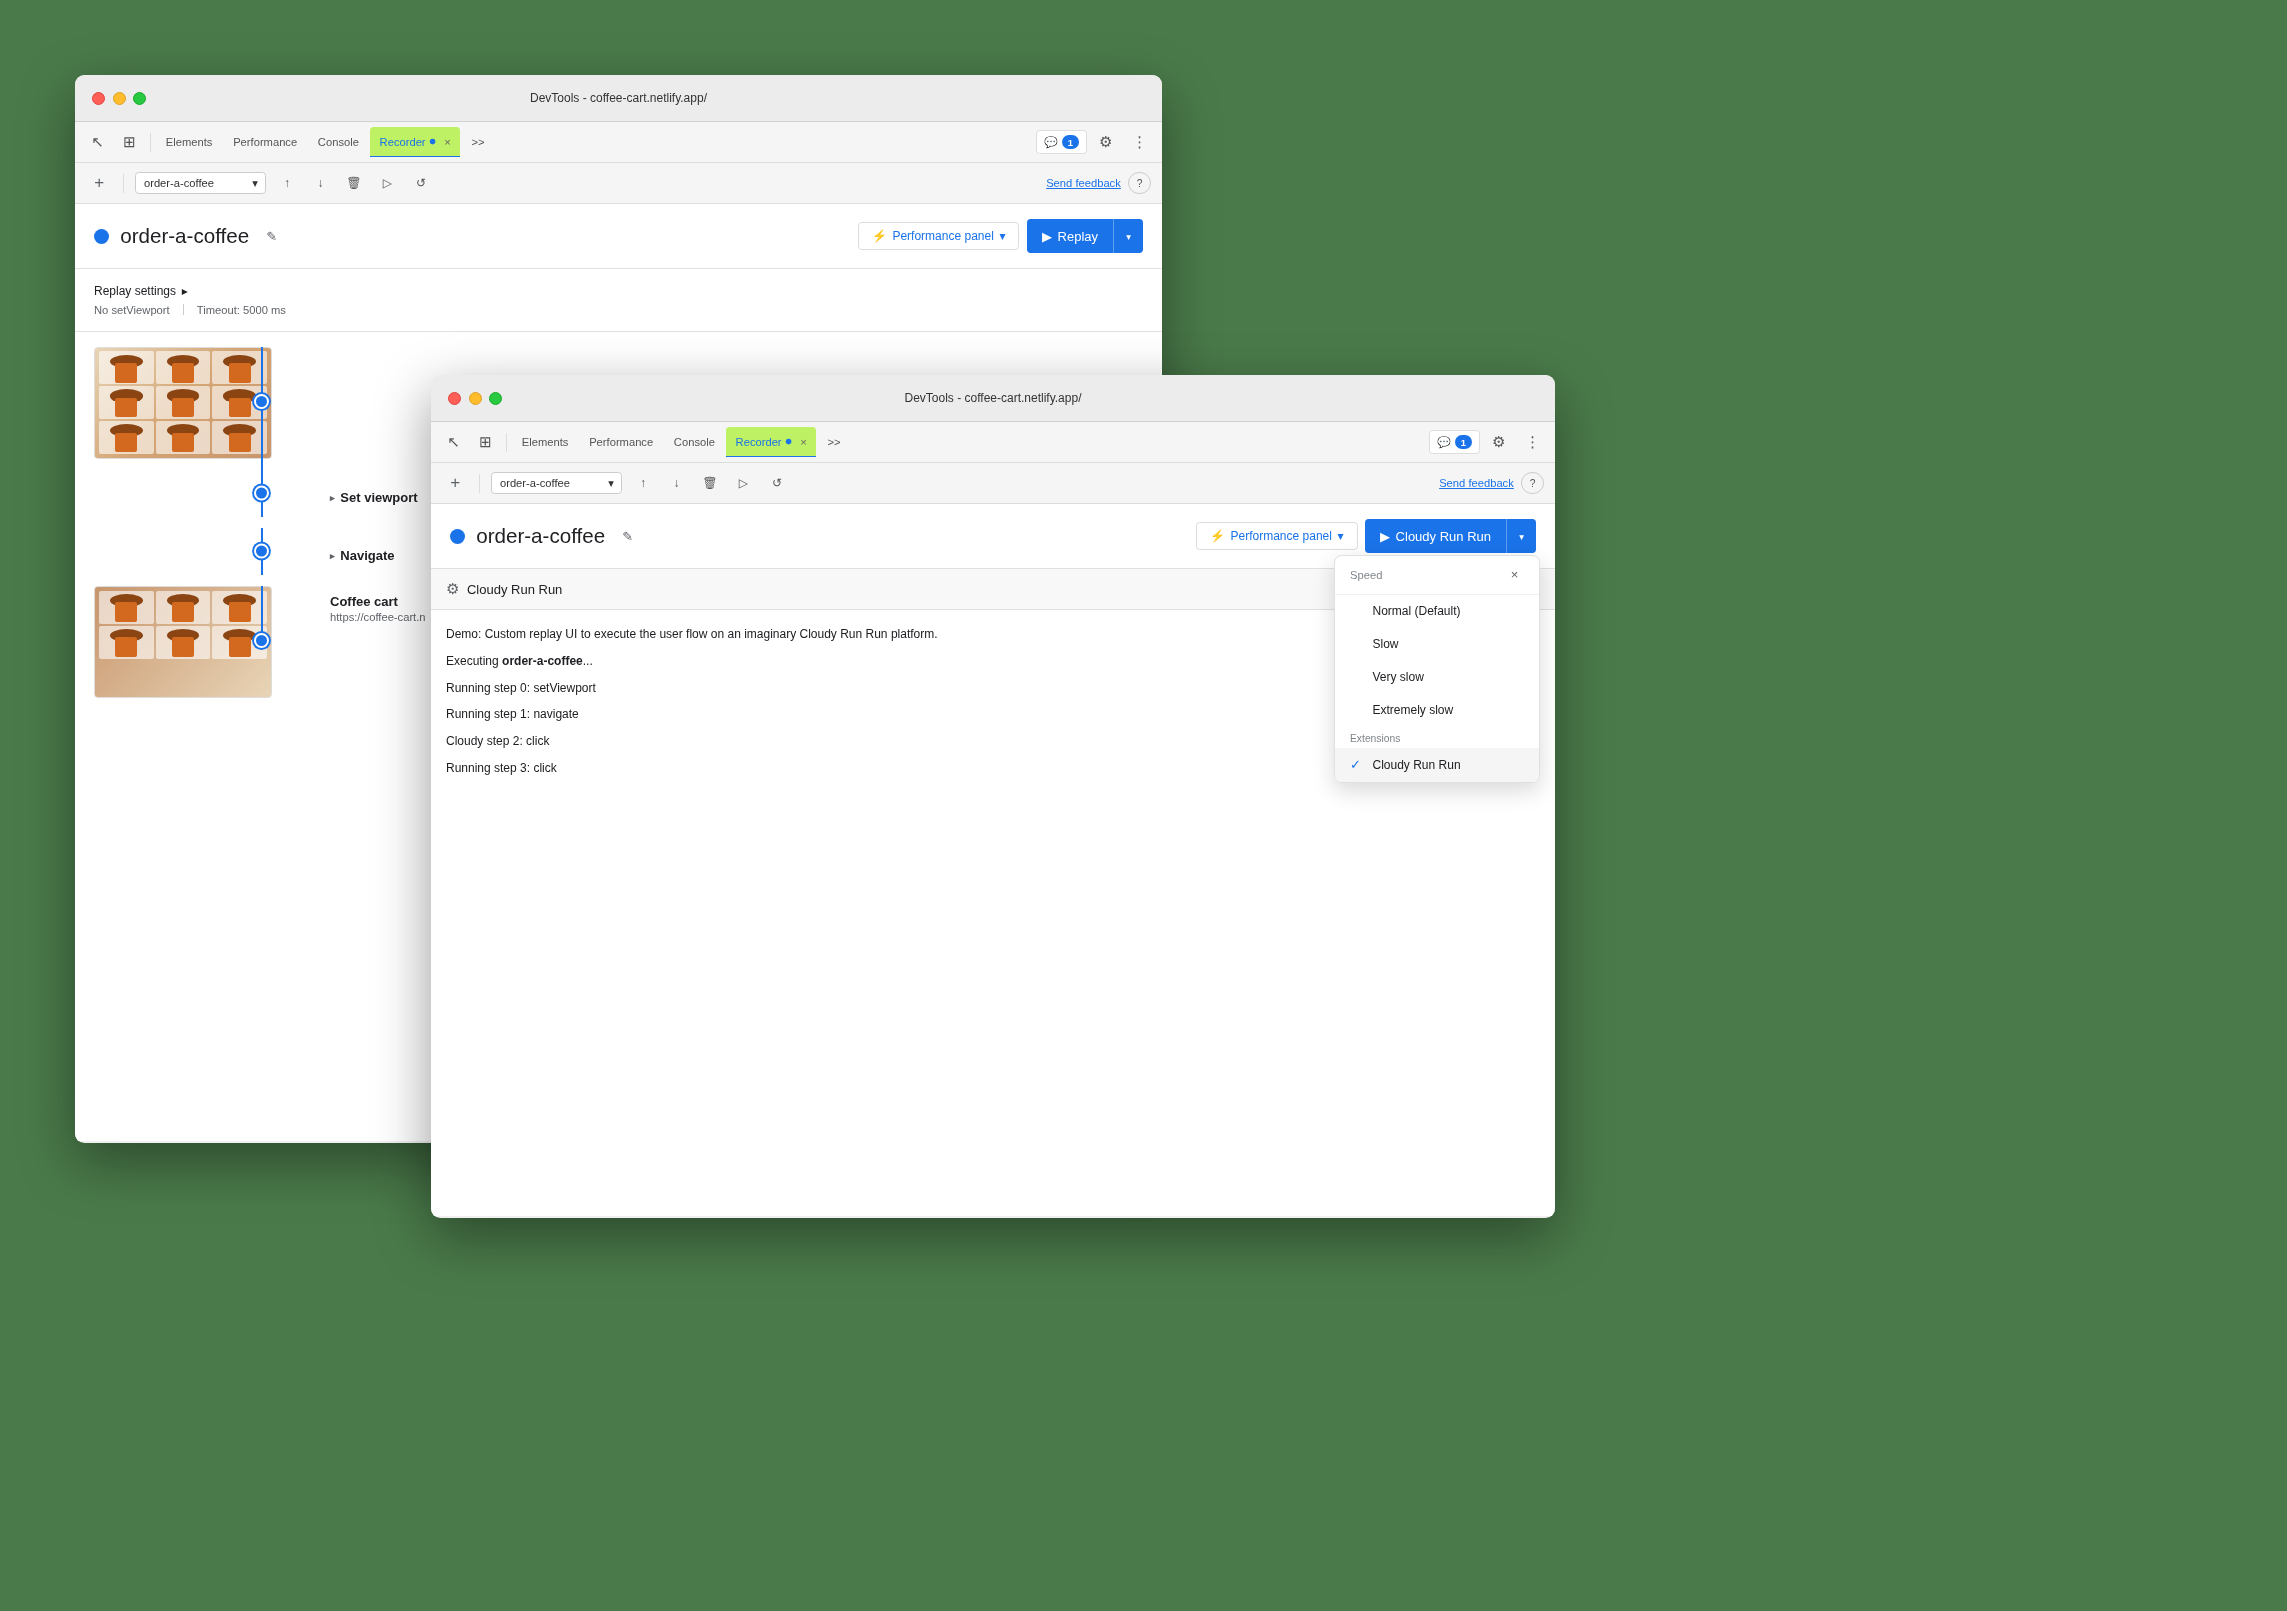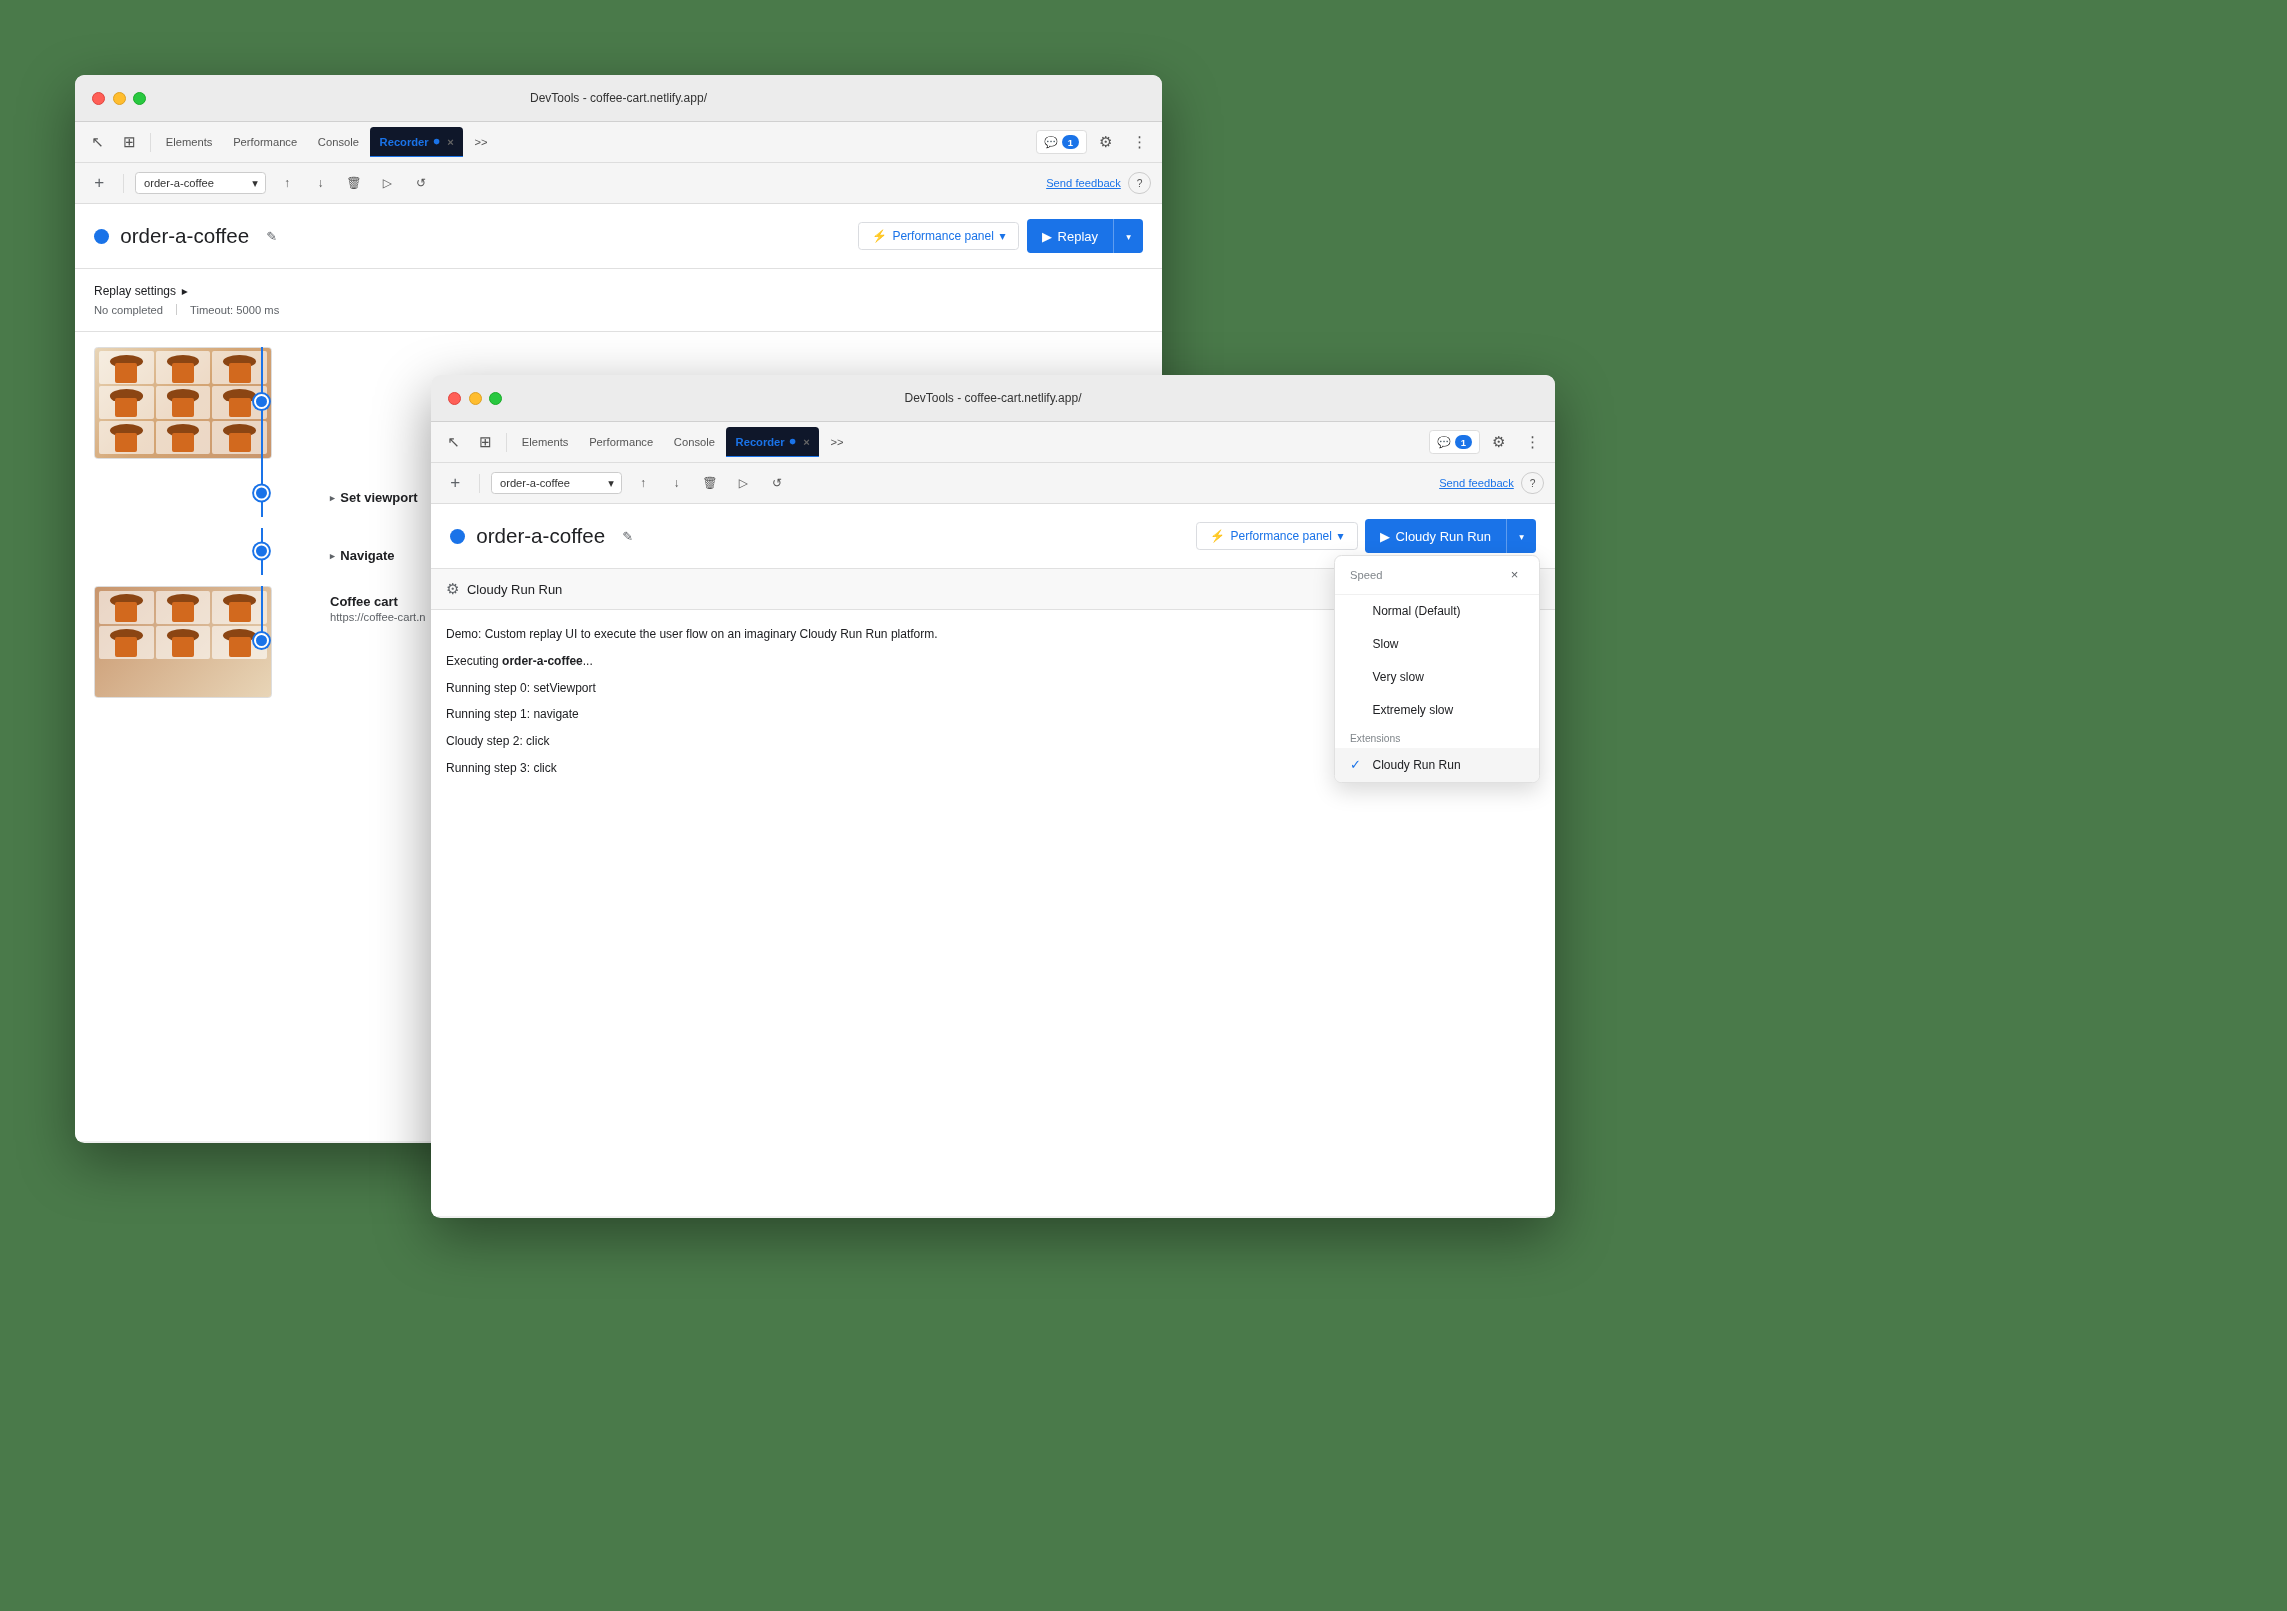--- a/index.html
+++ b/index.html
@@ -101,25 +101,24 @@
       display: flex;
       align-items: center;
       border-radius: 3.7px;
       cursor: pointer;
       font-size: 11.2px;
       color: #555;
       white-space: nowrap;
     }
 
     .tab-btn.active {
-      background: #0f172a;
+      background: #bef264;
       color: #1a73e8;
       border-bottom: 1.9px solid #1a73e8;
       border-radius: 3.7px 3.7px 0 0;
-      font-weight: bold;
     }
 
     .tab-divider { width: 0.9px; height: 19px; background: #ddd; margin: 0 3.7px; }
 
     .tab-bar-right {
       margin-left: auto;
       display: flex;
       align-items: center;
       gap: 3.7px;
     }
@@ -636,21 +635,21 @@
           </div>
         </div>
       </div>
 
       <div class="settings-section">
         <div class="settings-title">
           <span>Replay settings</span>
           <span>▸</span>
         </div>
         <div class="settings-details">
-          <span>No completed</span>
+          <span>No setViewport</span>
           <span class="throttle-divider"></span>
           <span>Timeout: 5000 ms</span>
         </div>
       </div>
 
       <div class="steps-timeline">
 
         <div class="step-item" style="position:relative;margin-bottom:11.2px;">
           <div class="step-visual">
             <div class="step-screenshot">

